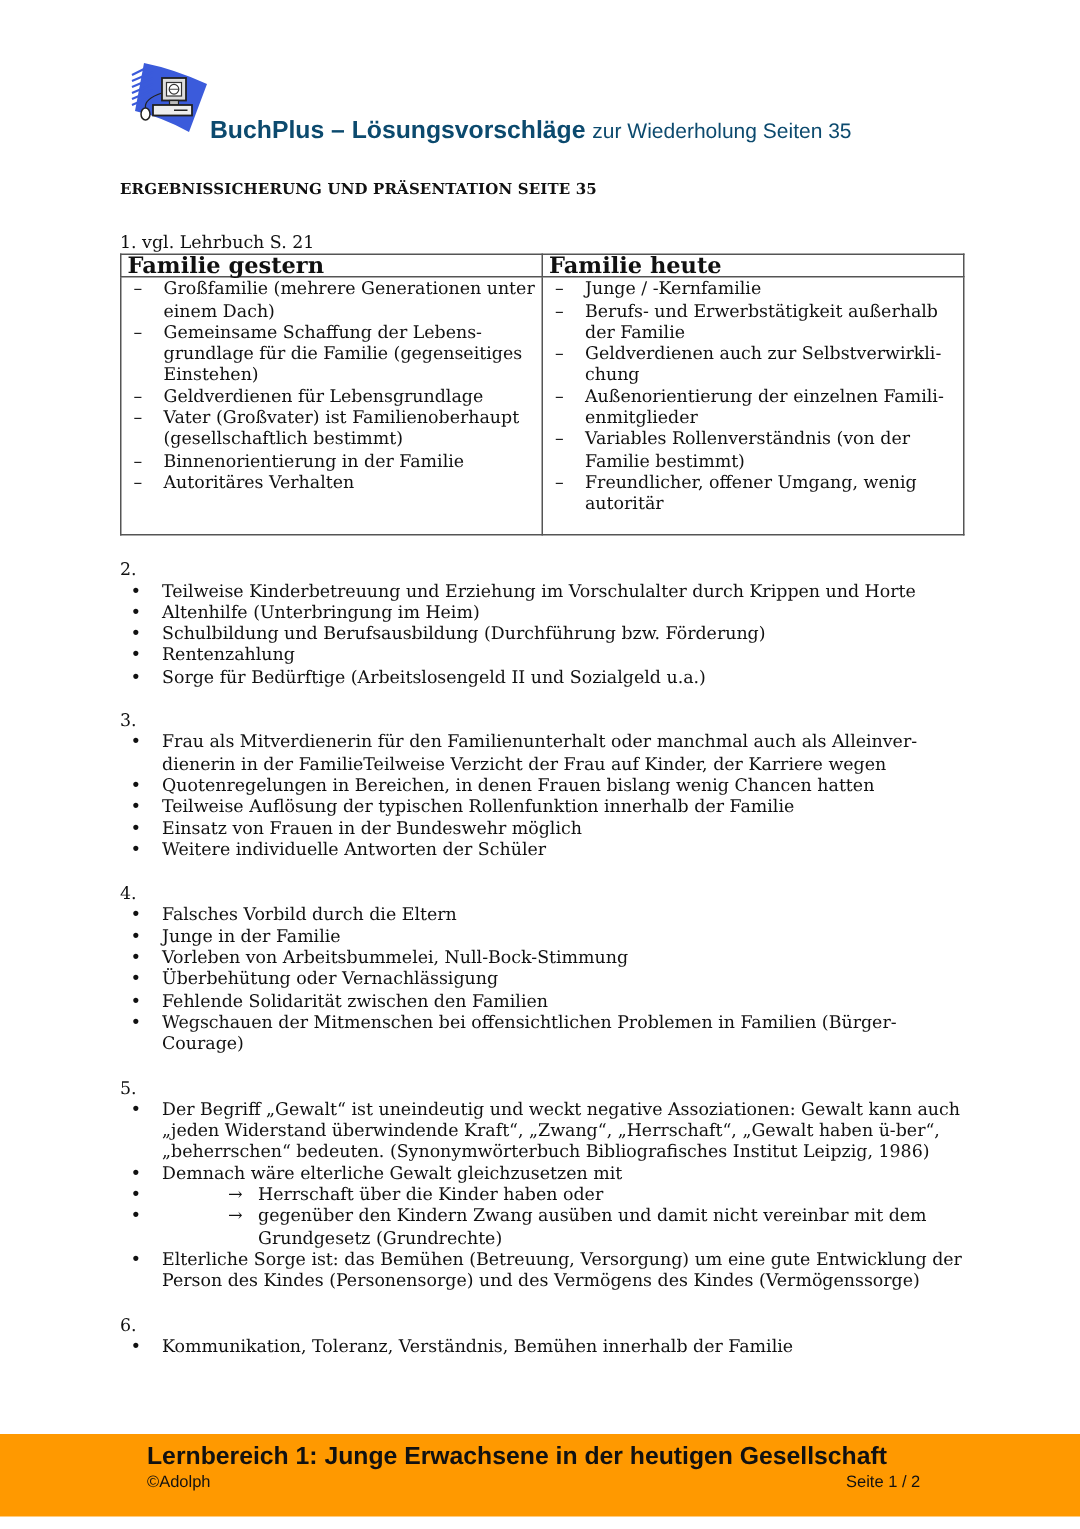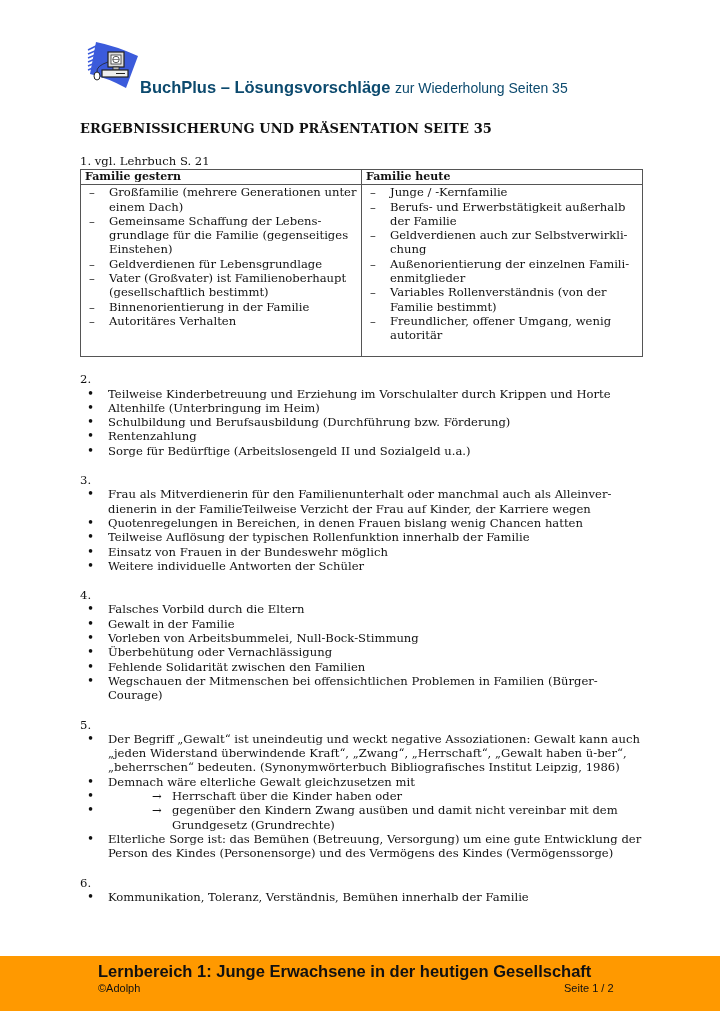--- a/index.html
+++ b/index.html
@@ -1,26 +1,26 @@
 <!DOCTYPE html>
 <html><head>
 <meta charset="utf-8">
 <style>
   html, body { margin: 0; padding: 0; background: #ffffff; }
   body { width: 720px; height: 1019px; position: relative; overflow: hidden; font-family: "DejaVu Serif", serif; color: #111; }
   .logo { position: absolute; left: 86px; top: 38px; width: 56px; height: 54px; }
   .header-title { position: absolute; left: 140px; top: 78px; font-family: "Liberation Sans", sans-serif; font-size: 16.5px; color: #0c4a6e; white-space: nowrap; }
   .header-title b { font-weight: bold; }
   .header-title span.sub { font-size: 14px; font-weight: normal; }
-  .section-title { position: absolute; left: 80px; top: 121px; font-family: "DejaVu Serif", serif; font-weight: bold; font-size: 13px; letter-spacing: 0.1px; }
+  .section-title { position: absolute; left: 80px; top: 121px; font-family: "DejaVu Serif", serif; font-weight: bold; font-size: 10px; letter-spacing: 0.1px; }
   .content { position: absolute; left: 80px; top: 154px; width: 566px; font-size: 11.6px; line-height: 14.3px; }
   .ref { margin: 0; }
   table.fam { border-collapse: collapse; width: 563px; margin-top: 1px; }
   table.fam th, table.fam td { border: 1px solid #555; vertical-align: top; padding: 0 2px; }
-  table.fam th { text-align: left; font-weight: bold; font-size: 11px; line-height: 14px; padding: 0 4px; margin-top: 42px; }
+  table.fam th { text-align: left; font-weight: bold; font-size: 15px; line-height: 14px; padding: 0 4px; margin-top: 42px; }
   table.fam td { height: 171px; width: 50%; }
   ul.dash { list-style: none; margin: 0; padding: 0; }
   ul.dash li { position: relative; padding-left: 26px; }
   ul.dash li::before { content: "–"; position: absolute; left: 6px; top: 0; }
   .q { margin-top: 15px; }
   .qnum { margin: 0; }
   ul.bul { list-style: none; margin: 0; padding: 0; }
   ul.bul li { position: relative; padding-left: 28px; }
   ul.bul li::before { content: "•"; position: absolute; left: 7px; top: 0; font-size: 12px; }
   ul.arrow { list-style: none; margin: 0; padding: 0; }
@@ -109,21 +109,21 @@
       <li>Teilweise Auflösung der typischen Rollenfunktion innerhalb der Familie</li>
       <li>Einsatz von Frauen in der Bundeswehr möglich</li>
       <li>Weitere individuelle Antworten der Schüler</li>
     </ul>
   </div>
 
   <div class="q">
     <p class="qnum">4.</p>
     <ul class="bul">
       <li>Falsches Vorbild durch die Eltern</li>
-      <li>Gewalt in der Familie</li>
+      <li>Junge in der Familie</li>
       <li>Vorleben von Arbeitsbummelei, Null-Bock-Stimmung</li>
       <li>Überbehütung oder Vernachlässigung</li>
       <li>Fehlende Solidarität zwischen den Familien</li>
       <li>Wegschauen der Mitmenschen bei offensichtlichen Problemen in Familien (Bürger-Courage)</li>
     </ul>
   </div>
 
   <div class="q">
     <p class="qnum">5.</p>
     <ul class="bul">

